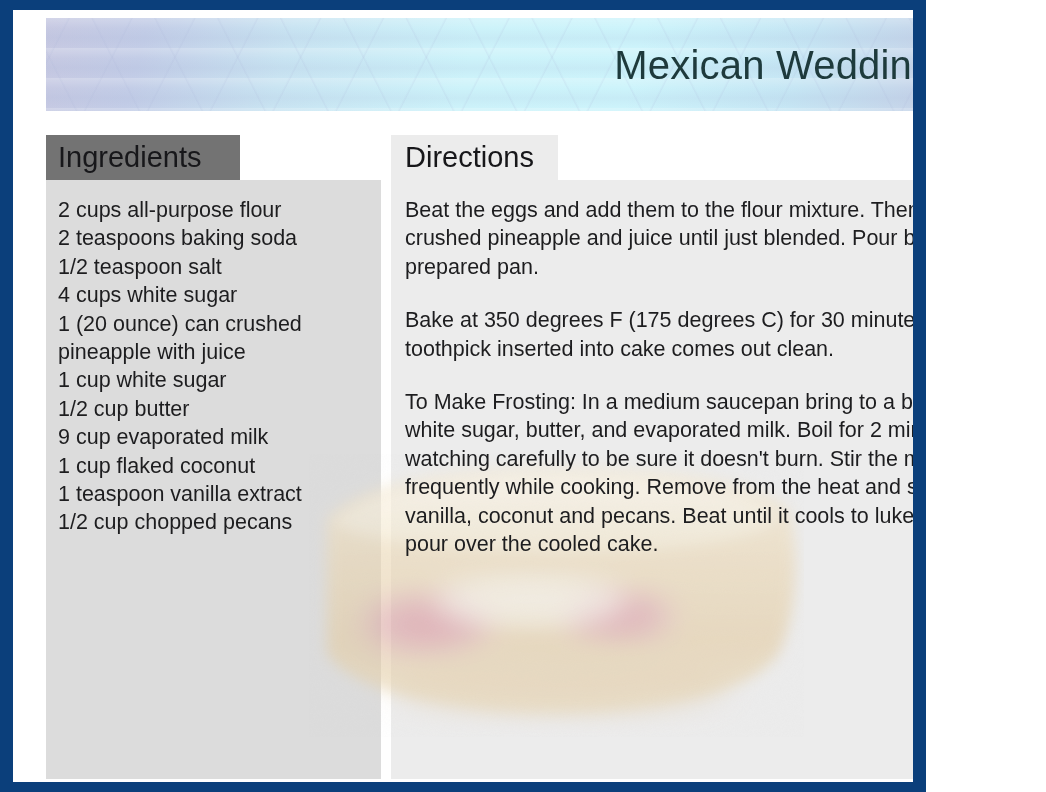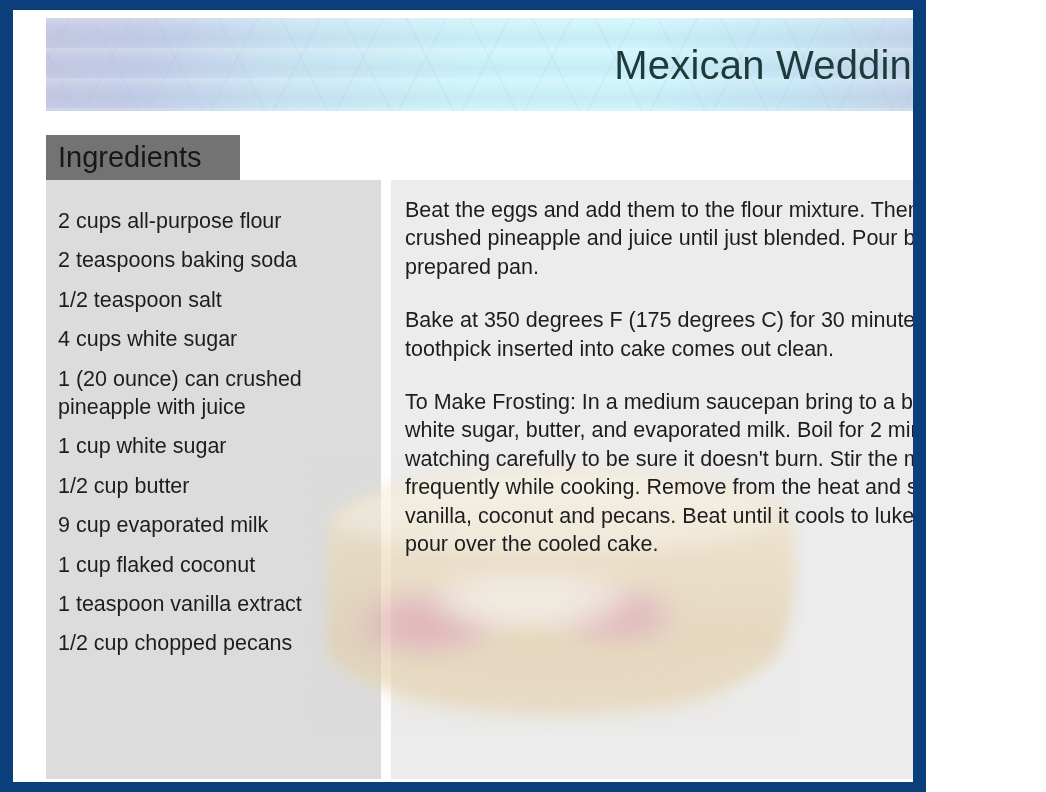--- a/index.html
+++ b/index.html
@@ -142,21 +142,21 @@
   
   #ing-list {
     position: absolute;
     left: 17px;
     top: 186px;
     width: 320px;
     font-size: 21.5px;
     line-height: 28.4px;
     color: #1d1d1f;
   }
-  #ing-list .ing-line { white-space: pre-wrap; margin-top: 11px; }
+  #ing-list .ing-line { white-space: pre-wrap; }
 
   #dir-body {
     position: absolute;
     left: 364px;
     top: 186px;
     width: 650px;
     font-size: 21.5px;
     line-height: 28.4px;
     color: #1d1d1f;
   }
@@ -184,20 +184,23 @@
 
     <div id="banner">
       <div id="banner-title">Mexican Wedding Cake</div>
     </div>
 
     <div id="ing-tab" class="tab-header">
       <span>Ingredients</span>
     </div>
     <div id="ing-panel" class="panel"></div>
 
+    <div id="dir-tab" class="tab-header">
+      <span>Directions</span>
+    </div>
     <div id="dir-panel" class="panel"></div>
 
     <svg id="cake" viewBox="0 0 495 300">
       <defs>
         <linearGradient id="crustG" x1="0" y1="0" x2="0" y2="1">
           <stop offset="0%" stop-color="#f6ead2"></stop>
           <stop offset="35%" stop-color="#ecd9b6"></stop>
           <stop offset="70%" stop-color="#e4cda4"></stop>
           <stop offset="100%" stop-color="#e9d7b5"></stop>
         </linearGradient>

